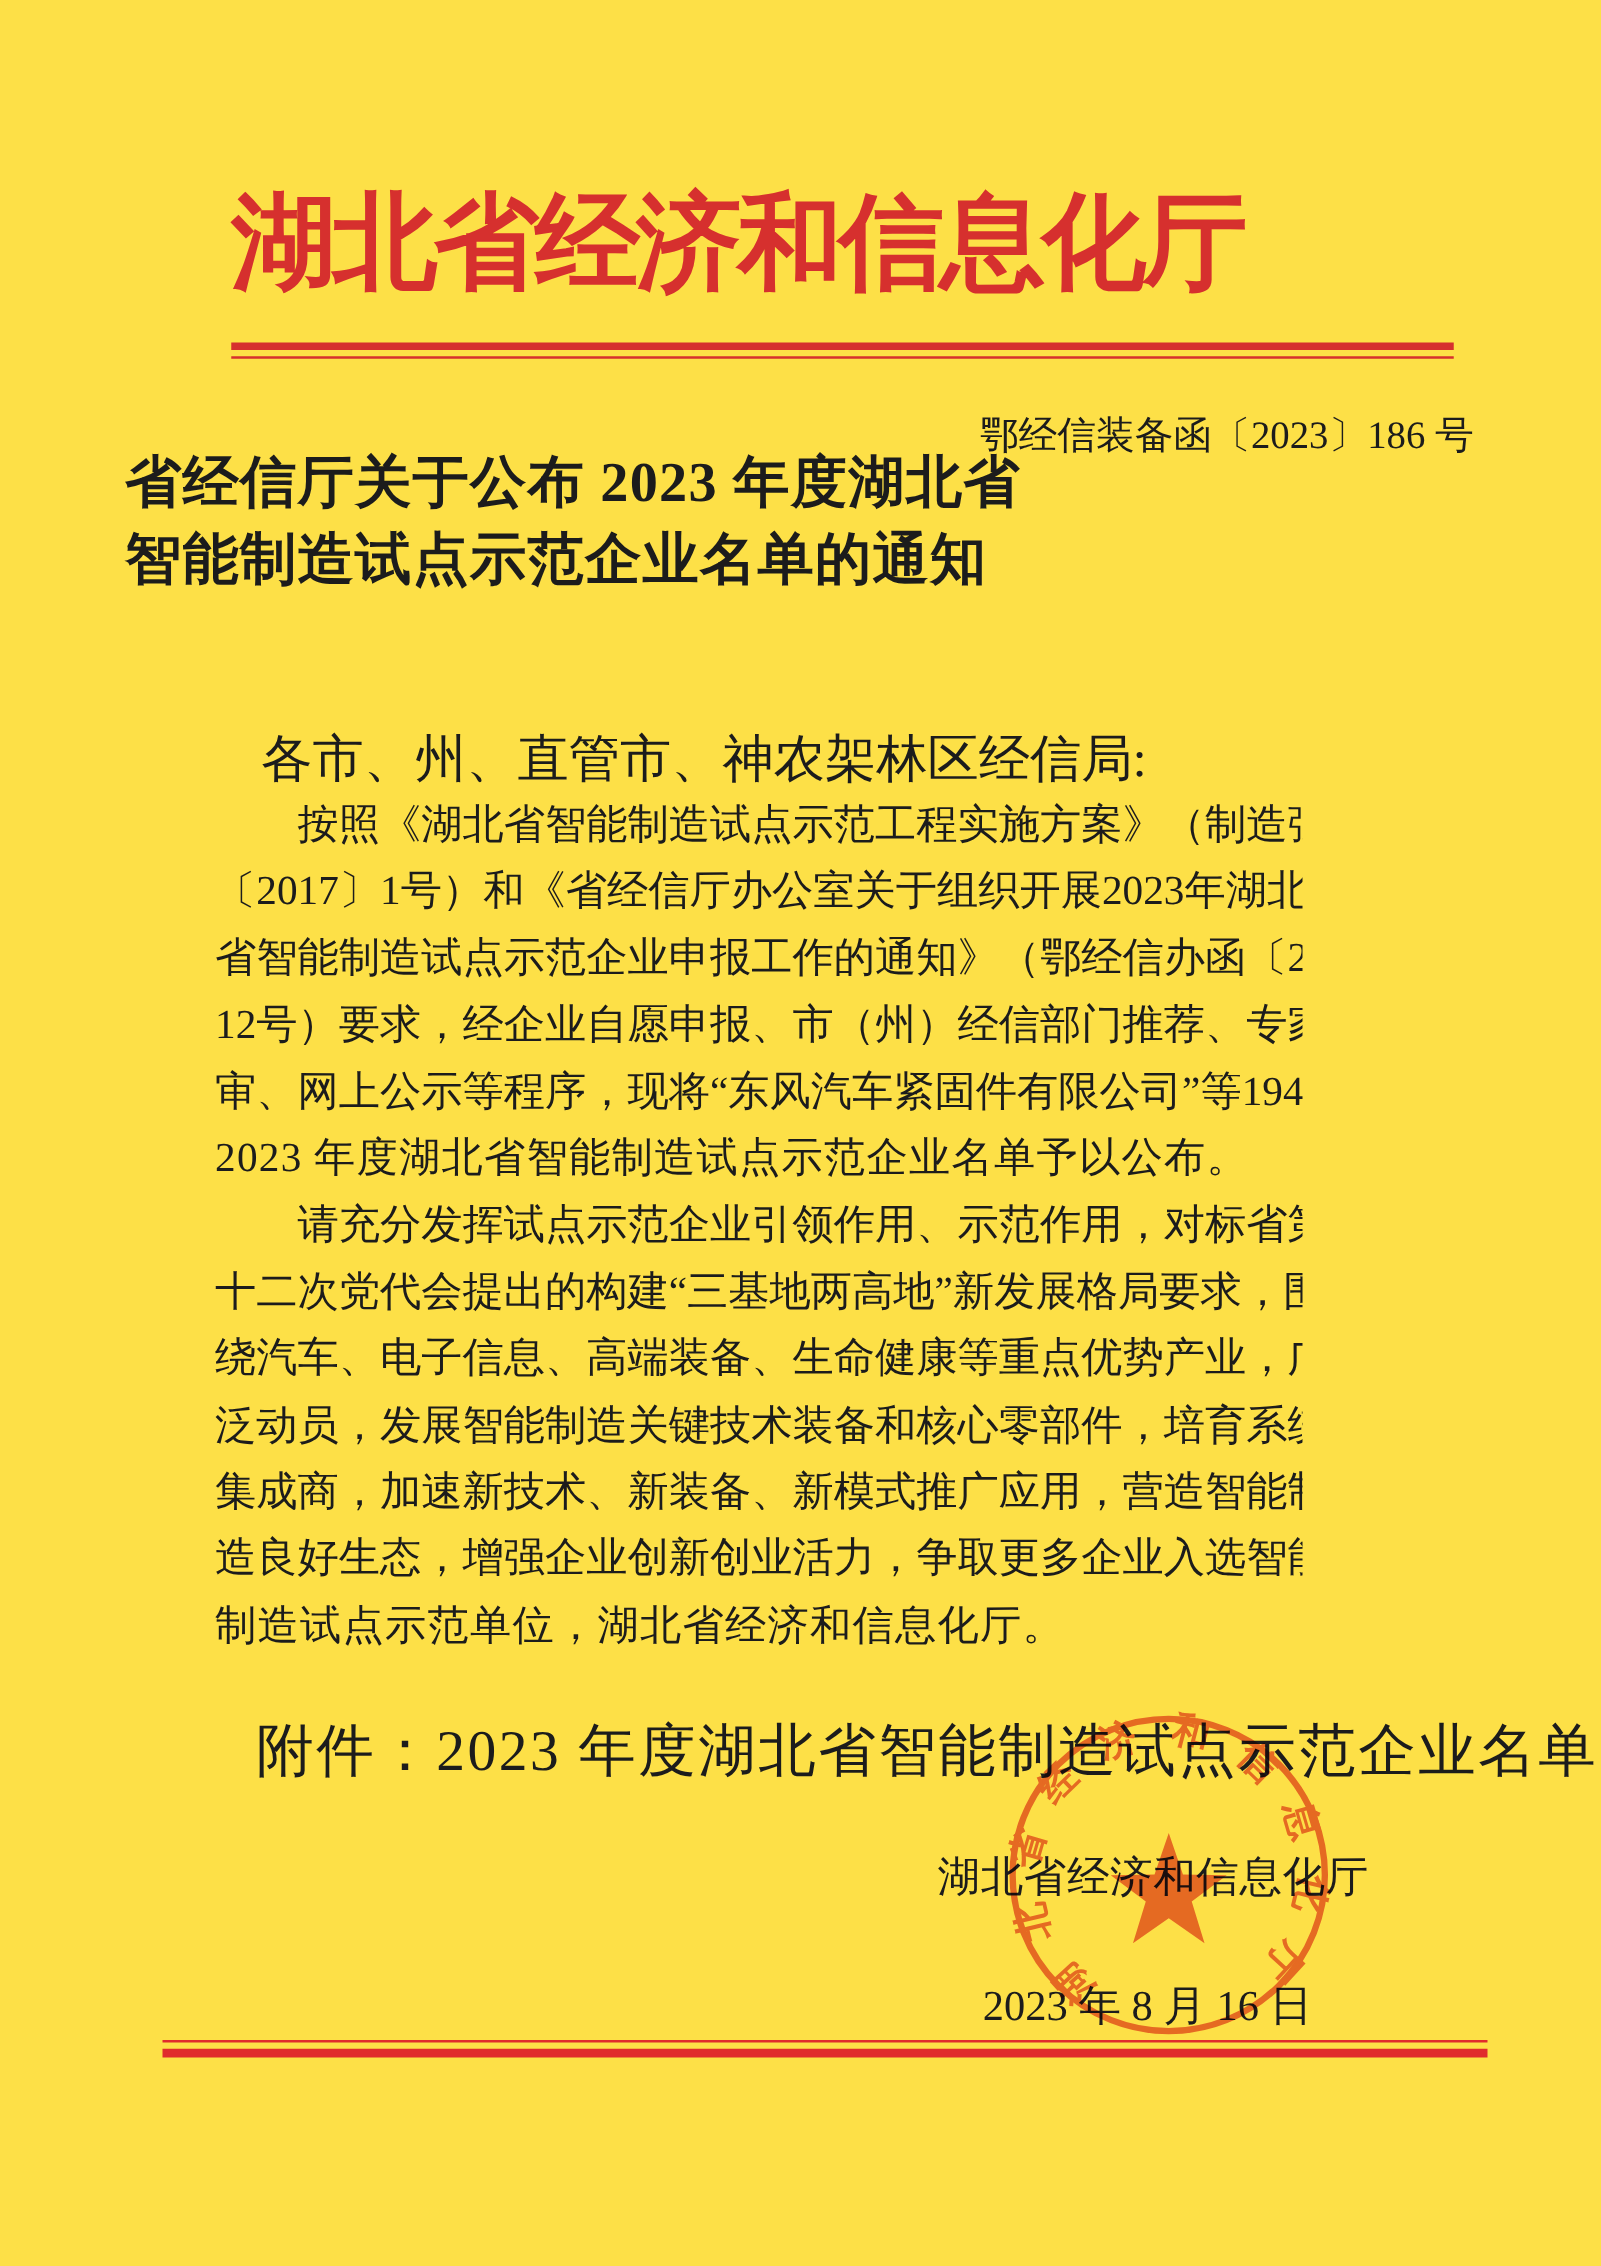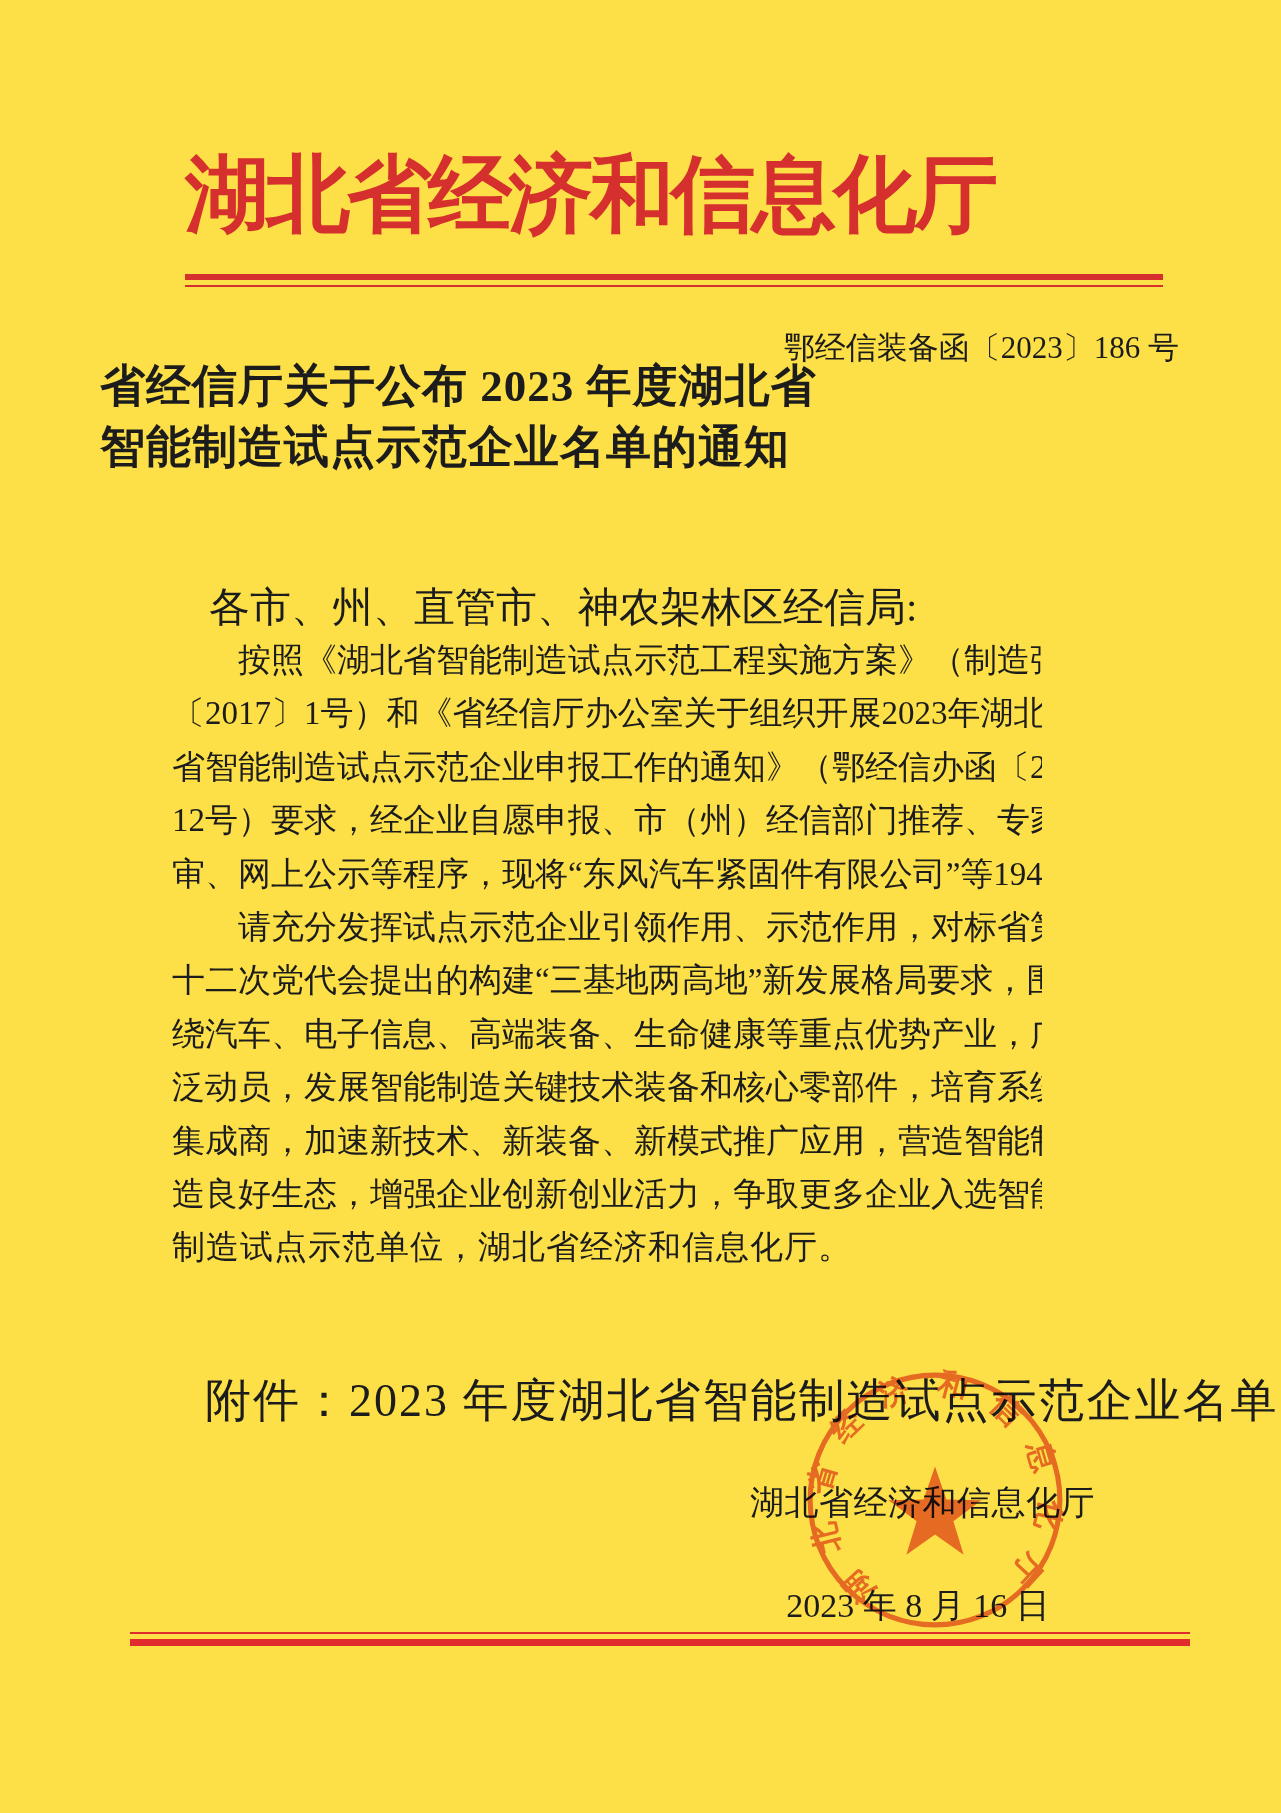--- a/index.html
+++ b/index.html
@@ -263,20 +263,21 @@
         <span>公</span>
         <span>司</span>
         <span>”</span>
         <span>等</span>
         <span> </span>
         <span>1</span>
         <span>9</span>
         <span>4</span>
         <span> </span>
       </div>
+      <div class="body-line last">2023 年度湖北省智能制造试点示范企业名单予以公布。</div>
       <div class="body-line">
         <span>　</span>
         <span>　</span>
         <span>请</span>
         <span>充</span>
         <span>分</span>
         <span>发</span>
         <span>挥</span>
         <span>试</span>
         <span>点</span>

